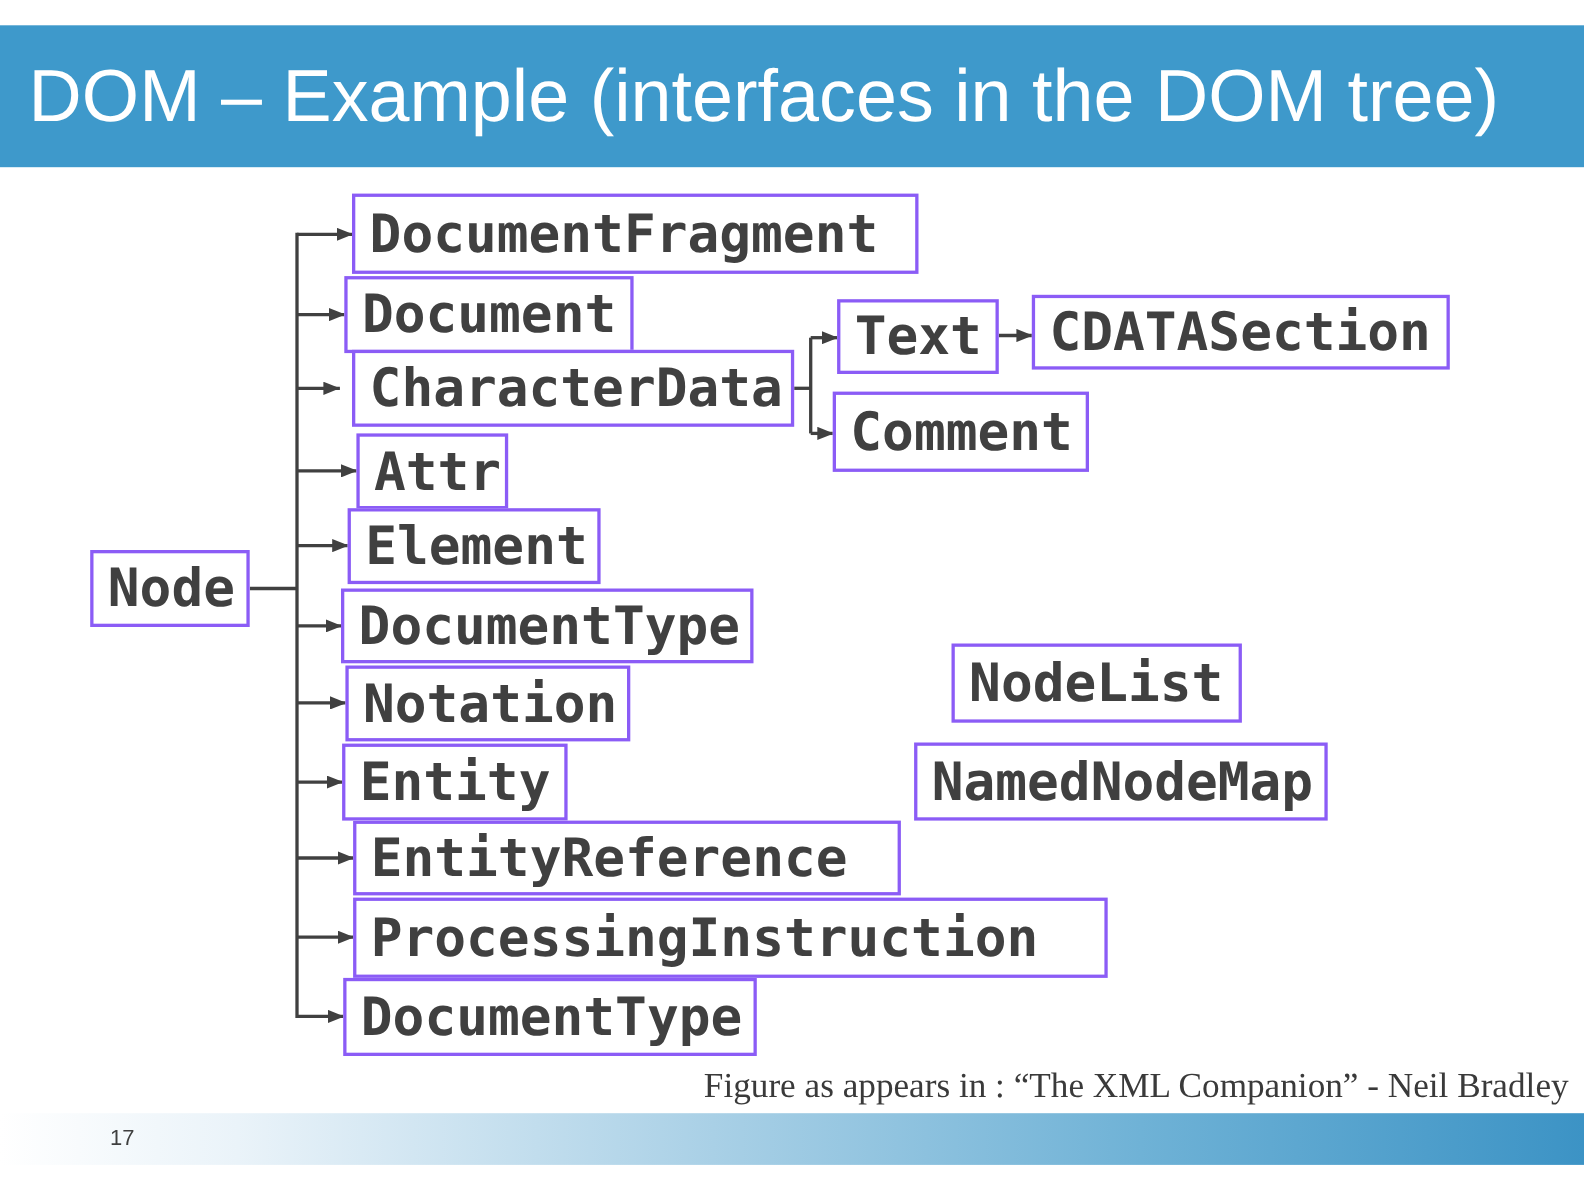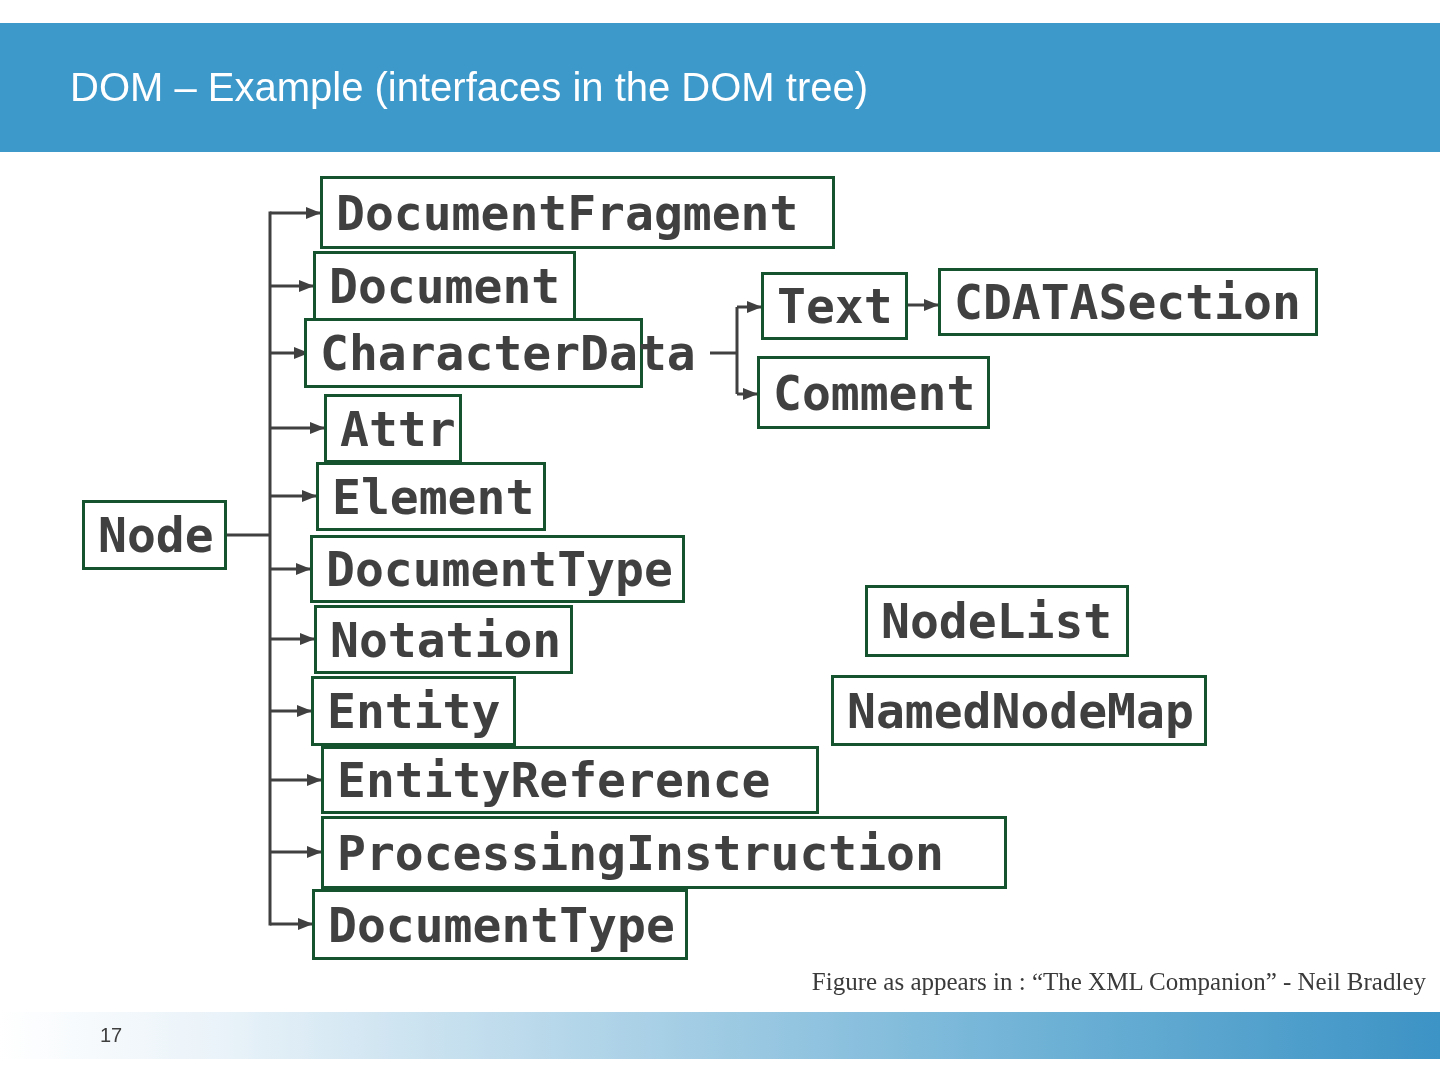--- a/index.html
+++ b/index.html
@@ -6,37 +6,37 @@
   .slide{
     position:relative;width:1440px;height:1080px;background:#ffffff;
     overflow:hidden;font-family:"Liberation Sans",sans-serif;
   }
   
   .titlebar{
     position:absolute;left:0;top:23px;width:1440px;height:129px;
     background:#3e99cb;display:flex;align-items:center;
   }
   .titlebar h1{
-    margin:0;padding-left:70px;font-size:40px;font-weight:400;
+    margin:0;padding-left:26px;font-size:67px;font-weight:400;
     color:#ffffff;font-family:"Liberation Sans",sans-serif;white-space:nowrap;
   }
   
   .diagram{position:absolute;left:0;top:0;width:1440px;height:1080px;}
   .connectors{position:absolute;left:0;top:0;}
   .ibox{
     position:absolute;box-sizing:border-box;background:#ffffff;
-    border:3px solid #14532d;display:flex;align-items:center;
+    border:3px solid #8b5cf6;display:flex;align-items:center;
     padding-left:13px;white-space:nowrap;
     font-family:"DejaVu Sans Mono","Liberation Mono",monospace;
     font-weight:700;font-size:48px;color:#404040;
   }
   
   .caption{
     position:absolute;right:14px;top:968px;
-    font-family:"Liberation Serif",serif;font-size:25px;color:#3a3a3a;
+    font-family:"Liberation Serif",serif;font-size:32px;color:#3a3a3a;
     white-space:nowrap;
   }
   .pagebar{
     position:absolute;left:0;top:1012px;width:1440px;height:47px;
     background:linear-gradient(90deg,#ffffff 0%,#eaf3f9 15%,#a9d0e6 45%,#6fb2d6 72%,#3c93c5 100%);
     display:flex;align-items:center;
   }
   .pagebar .pagenum{
     margin-left:100px;font-size:20px;color:#3f3f3f;
     font-family:"Liberation Sans",sans-serif;
@@ -90,21 +90,21 @@
     </div>
 
     <div class="ibox" style="left:320px;top:176px;width:515px;height:73px">
       <span>DocumentFragment</span>
     </div>
 
     <div class="ibox" style="left:313px;top:251px;width:263px;height:70px">
       <span>Document</span>
     </div>
 
-    <div class="ibox" style="left:304px;top:318px;width:339px;height:70px">
+    <div class="ibox" style="left:320px;top:318px;width:402px;height:70px">
       <span>CharacterData</span>
     </div>
 
     <div class="ibox" style="left:324px;top:394px;width:138px;height:69px">
       <span>Attr</span>
     </div>
 
     <div class="ibox" style="left:316px;top:462px;width:230px;height:69px">
       <span>Element</span>
     </div>

